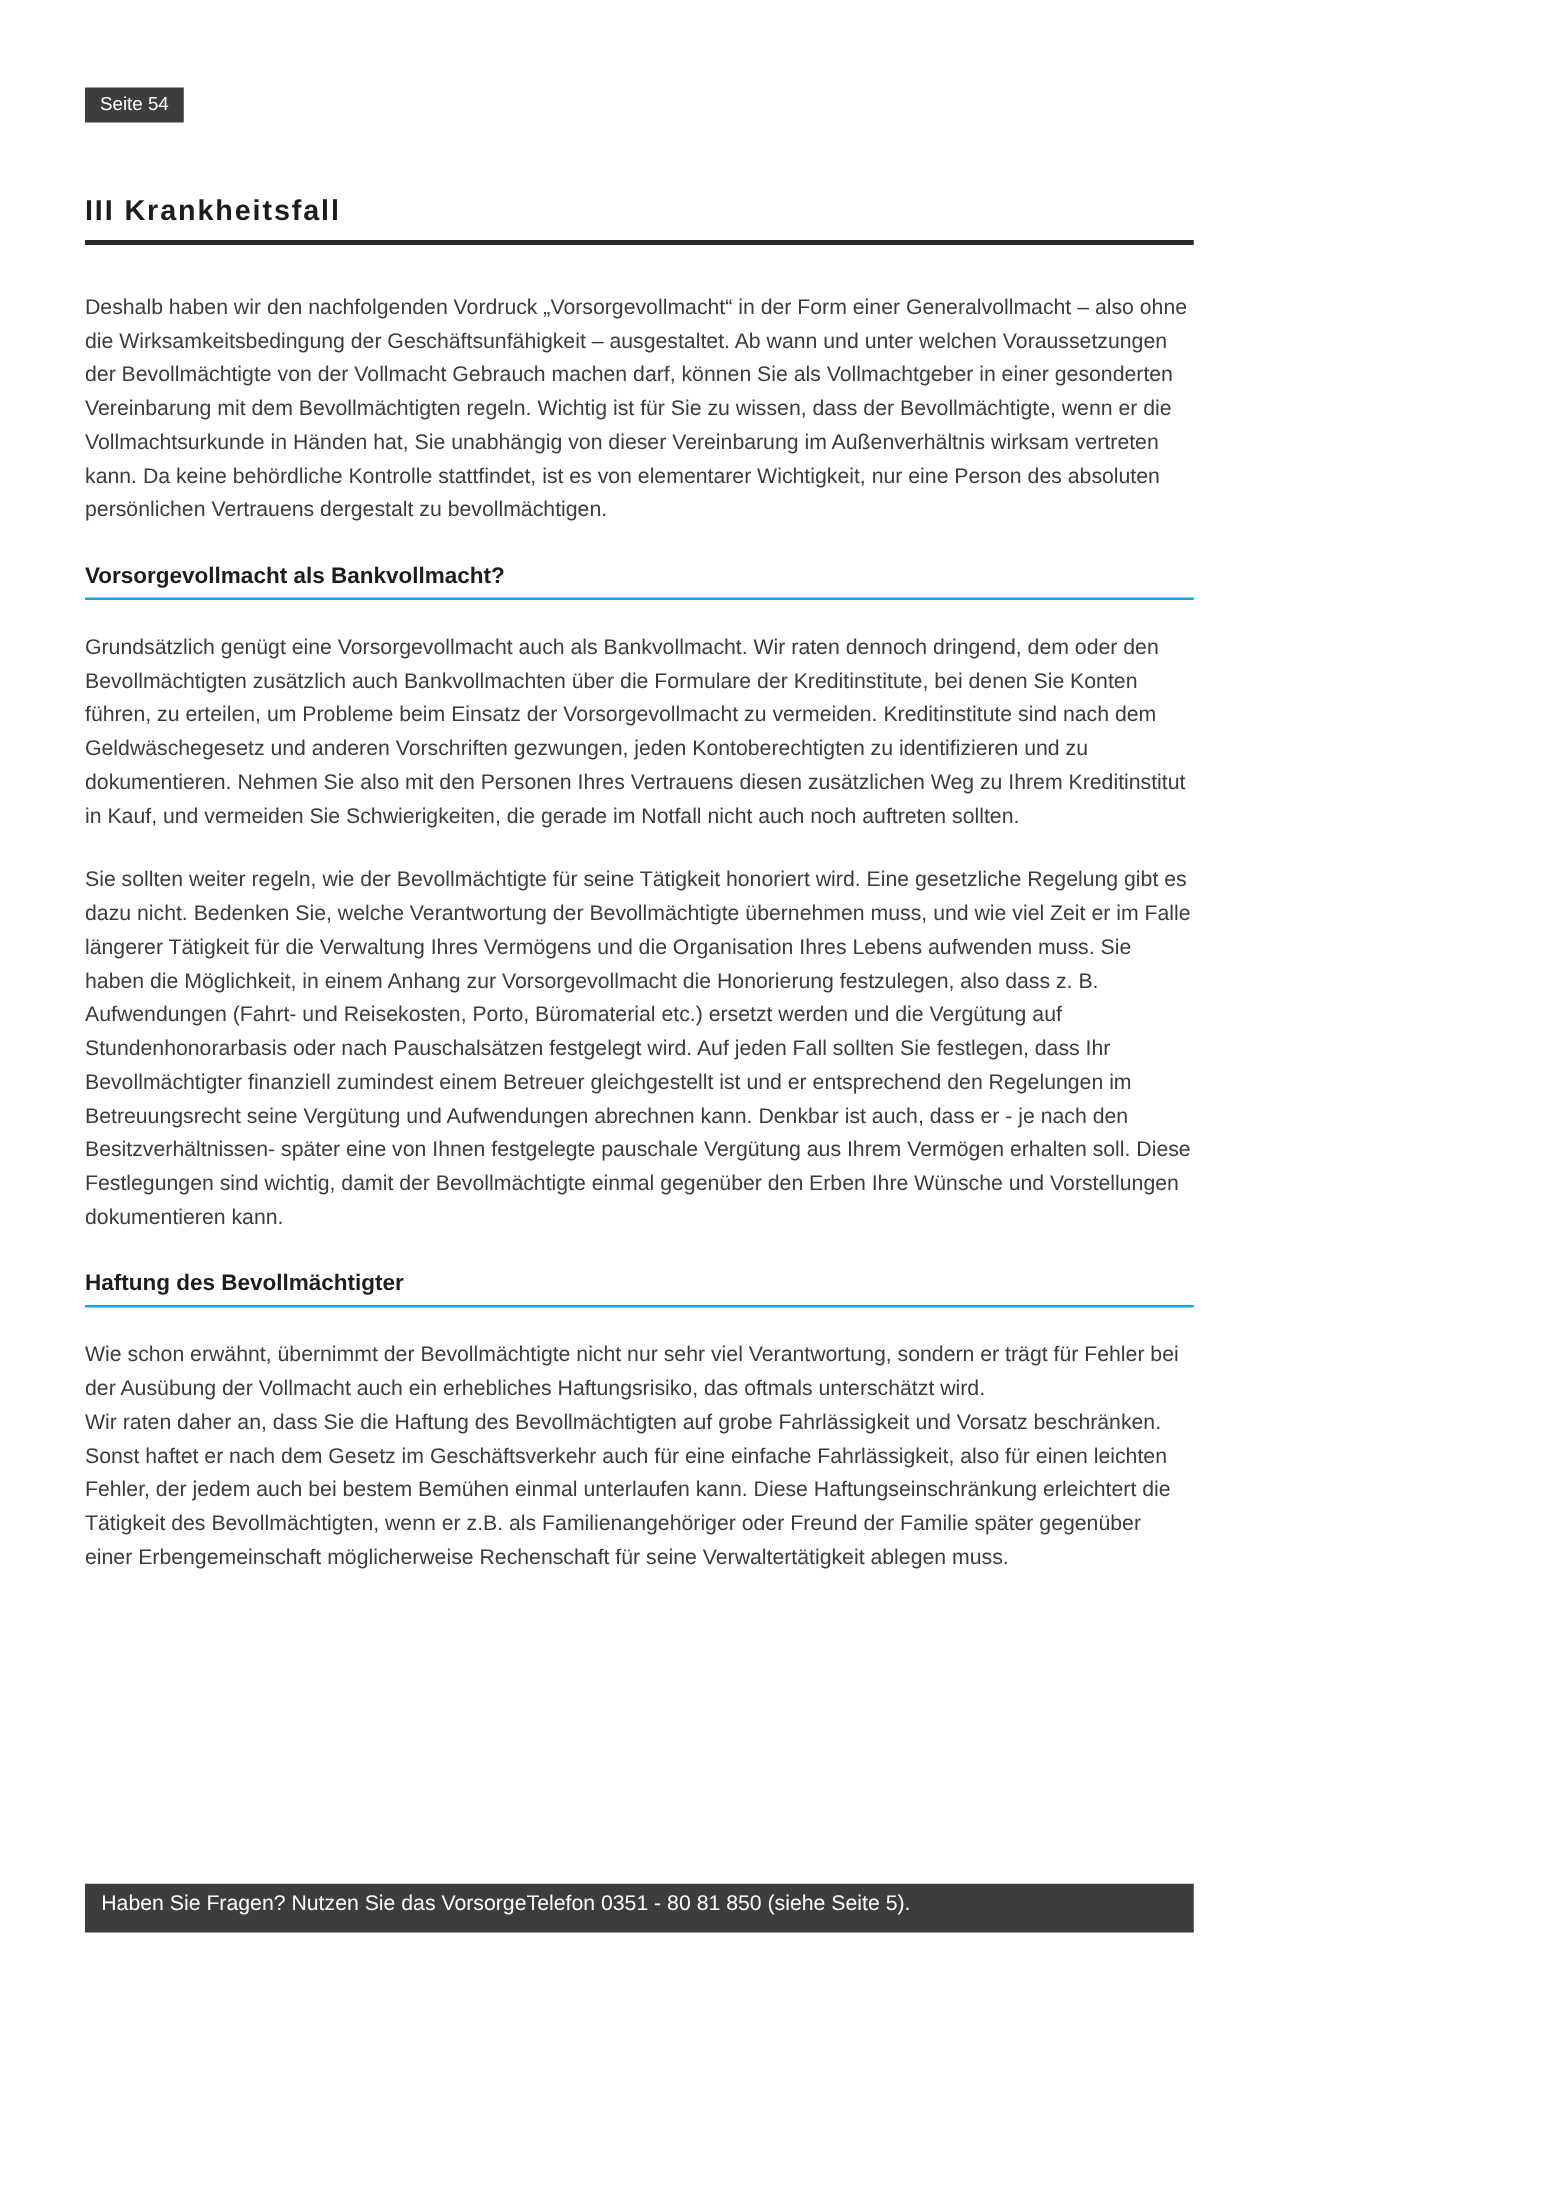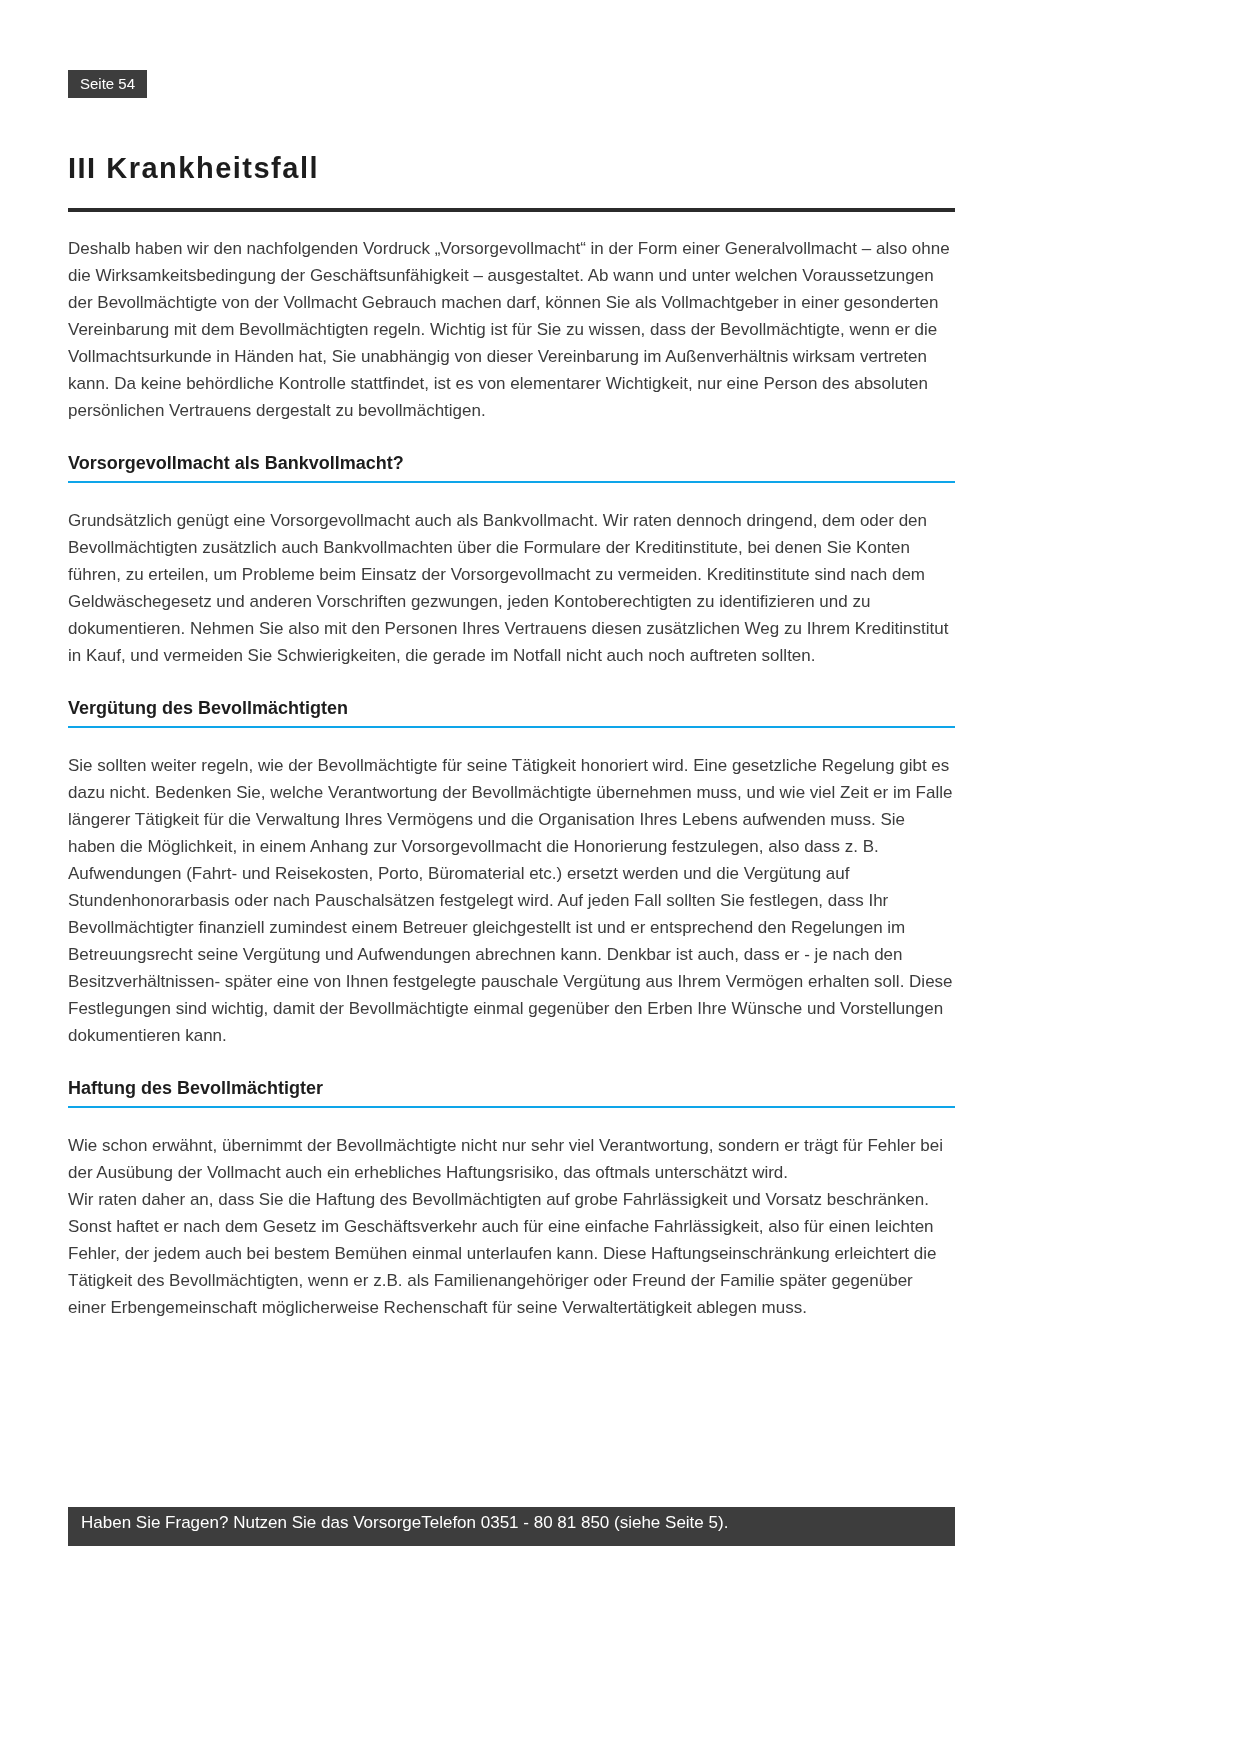--- a/index.html
+++ b/index.html
@@ -40,36 +40,36 @@
 
   
   .content {
     position: absolute;
     left: 68px;
     top: 152px;
     width: 887px;
   }
   h1.doc-title {
     margin: 0;
-    font-size: 29px;
+    font-size: 23px;
     line-height: 32px;
     font-weight: bold;
     letter-spacing: 1.5px;
     color: #1d1d1d;
-    padding-bottom: 24px;
+    padding-bottom: 8px;
     border-bottom: 4px solid #2b2b2b;
   }
   p.body-par {
     margin: 0;
     font-size: 17px;
     line-height: 27px;
     color: #3c3c3c;
   }
   p.body-par.first {
-    margin-top: 23px;
+    margin-top: 36px;
   }
   h2.section-heading {
     margin: 28px 0 0 0;
     font-size: 18px;
     line-height: 22px;
     font-weight: bold;
     color: #1d1d1d;
     padding-bottom: 7px;
     border-bottom: 2px solid #0ea5e9;
   }
@@ -107,21 +107,20 @@
     <h1 class="doc-title">III Krankheitsfall</h1>
 
     <p class="body-par first">Deshalb haben wir den nachfolgenden Vordruck „Vorsorgevollmacht“ in der Form einer Generalvollmacht – also ohne die Wirksamkeitsbedingung der Geschäftsunfähigkeit – ausgestaltet. Ab wann und unter welchen Voraussetzungen der Bevollmächtigte von der Vollmacht Gebrauch machen darf, können Sie als Vollmachtgeber in einer gesonderten Vereinbarung mit dem Bevollmächtigten regeln. Wichtig ist für Sie zu wissen, dass der Bevollmächtigte, wenn er die Vollmachtsurkunde in Händen hat, Sie unabhängig von dieser Vereinbarung im Außenverhältnis wirksam vertreten kann. Da keine behördliche Kontrolle stattfindet, ist es von elementarer Wichtigkeit, nur eine Person des absoluten persönlichen Vertrauens dergestalt zu bevollmächtigen.</p>
 
     <section>
       <h2 class="section-heading">Vorsorgevollmacht als Bankvollmacht?</h2>
       <p class="body-par after-heading">Grundsätzlich genügt eine Vorsorgevollmacht auch als Bankvollmacht. Wir raten dennoch dringend, dem oder den Bevollmächtigten zusätzlich auch Bankvollmachten über die Formulare der Kreditinstitute, bei denen Sie Konten führen, zu erteilen, um Probleme beim Einsatz der Vorsorgevollmacht zu vermeiden. Kreditinstitute sind nach dem Geldwäschegesetz und anderen Vorschriften gezwungen, jeden Kontoberechtigten zu identifizieren und zu dokumentieren. Nehmen Sie also mit den Personen Ihres Vertrauens diesen zusätzlichen Weg zu Ihrem Kreditinstitut in Kauf, und vermeiden Sie Schwierigkeiten, die gerade im Notfall nicht auch noch auftreten sollten.</p>
     </section>
 
     <section>
-      <h2 class="section-heading">Vergütung des Bevollmächtigten</h2>
       <p class="body-par after-heading">Sie sollten weiter regeln, wie der Bevollmächtigte für seine Tätigkeit honoriert wird. Eine gesetzliche Regelung gibt es dazu nicht. Bedenken Sie, welche Verantwortung der Bevollmächtigte übernehmen muss, und wie viel Zeit er im Falle längerer Tätigkeit für die Verwaltung Ihres Vermögens und die Organisation Ihres Lebens aufwenden muss. Sie haben die Möglichkeit, in einem Anhang zur Vorsorgevollmacht die Honorierung festzulegen, also dass z. B. Aufwendungen (Fahrt- und Reisekosten, Porto, Büromaterial etc.) ersetzt werden und die Vergütung auf Stundenhonorarbasis oder nach Pauschalsätzen festgelegt wird. Auf jeden Fall sollten Sie festlegen, dass Ihr Bevollmächtigter finanziell zumindest einem Betreuer gleichgestellt ist und er entsprechend den Regelungen im Betreuungsrecht seine Vergütung und Aufwendungen abrechnen kann. Denkbar ist auch, dass er - je nach den Besitzverhältnissen- später eine von Ihnen festgelegte pauschale Vergütung aus Ihrem Vermögen erhalten soll. Diese Festlegungen sind wichtig, damit der Bevollmächtigte einmal gegenüber den Erben Ihre Wünsche und Vorstellungen dokumentieren kann.</p>
     </section>
 
     <section>
       <h2 class="section-heading">Haftung des Bevollmächtigter</h2>
       <p class="body-par after-heading">Wie schon erwähnt, übernimmt der Bevollmächtigte nicht nur sehr viel Verantwortung, sondern er trägt für Fehler bei der Ausübung der Vollmacht auch ein erhebliches Haftungsrisiko, das oftmals unterschätzt wird.</p>
       <p class="body-par">Wir raten daher an, dass Sie die Haftung des Bevollmächtigten auf grobe Fahrlässigkeit und Vorsatz beschränken. Sonst haftet er nach dem Gesetz im Geschäftsverkehr auch für eine einfache Fahrlässigkeit, also für einen leichten Fehler, der jedem auch bei bestem Bemühen einmal unterlaufen kann. Diese Haftungseinschränkung erleichtert die Tätigkeit des Bevollmächtigten, wenn er z.B. als Familienangehöriger oder Freund der Familie später gegenüber einer Erbengemeinschaft möglicherweise Rechenschaft für seine Verwaltertätigkeit ablegen muss.</p>
     </section>
 
   </main>

